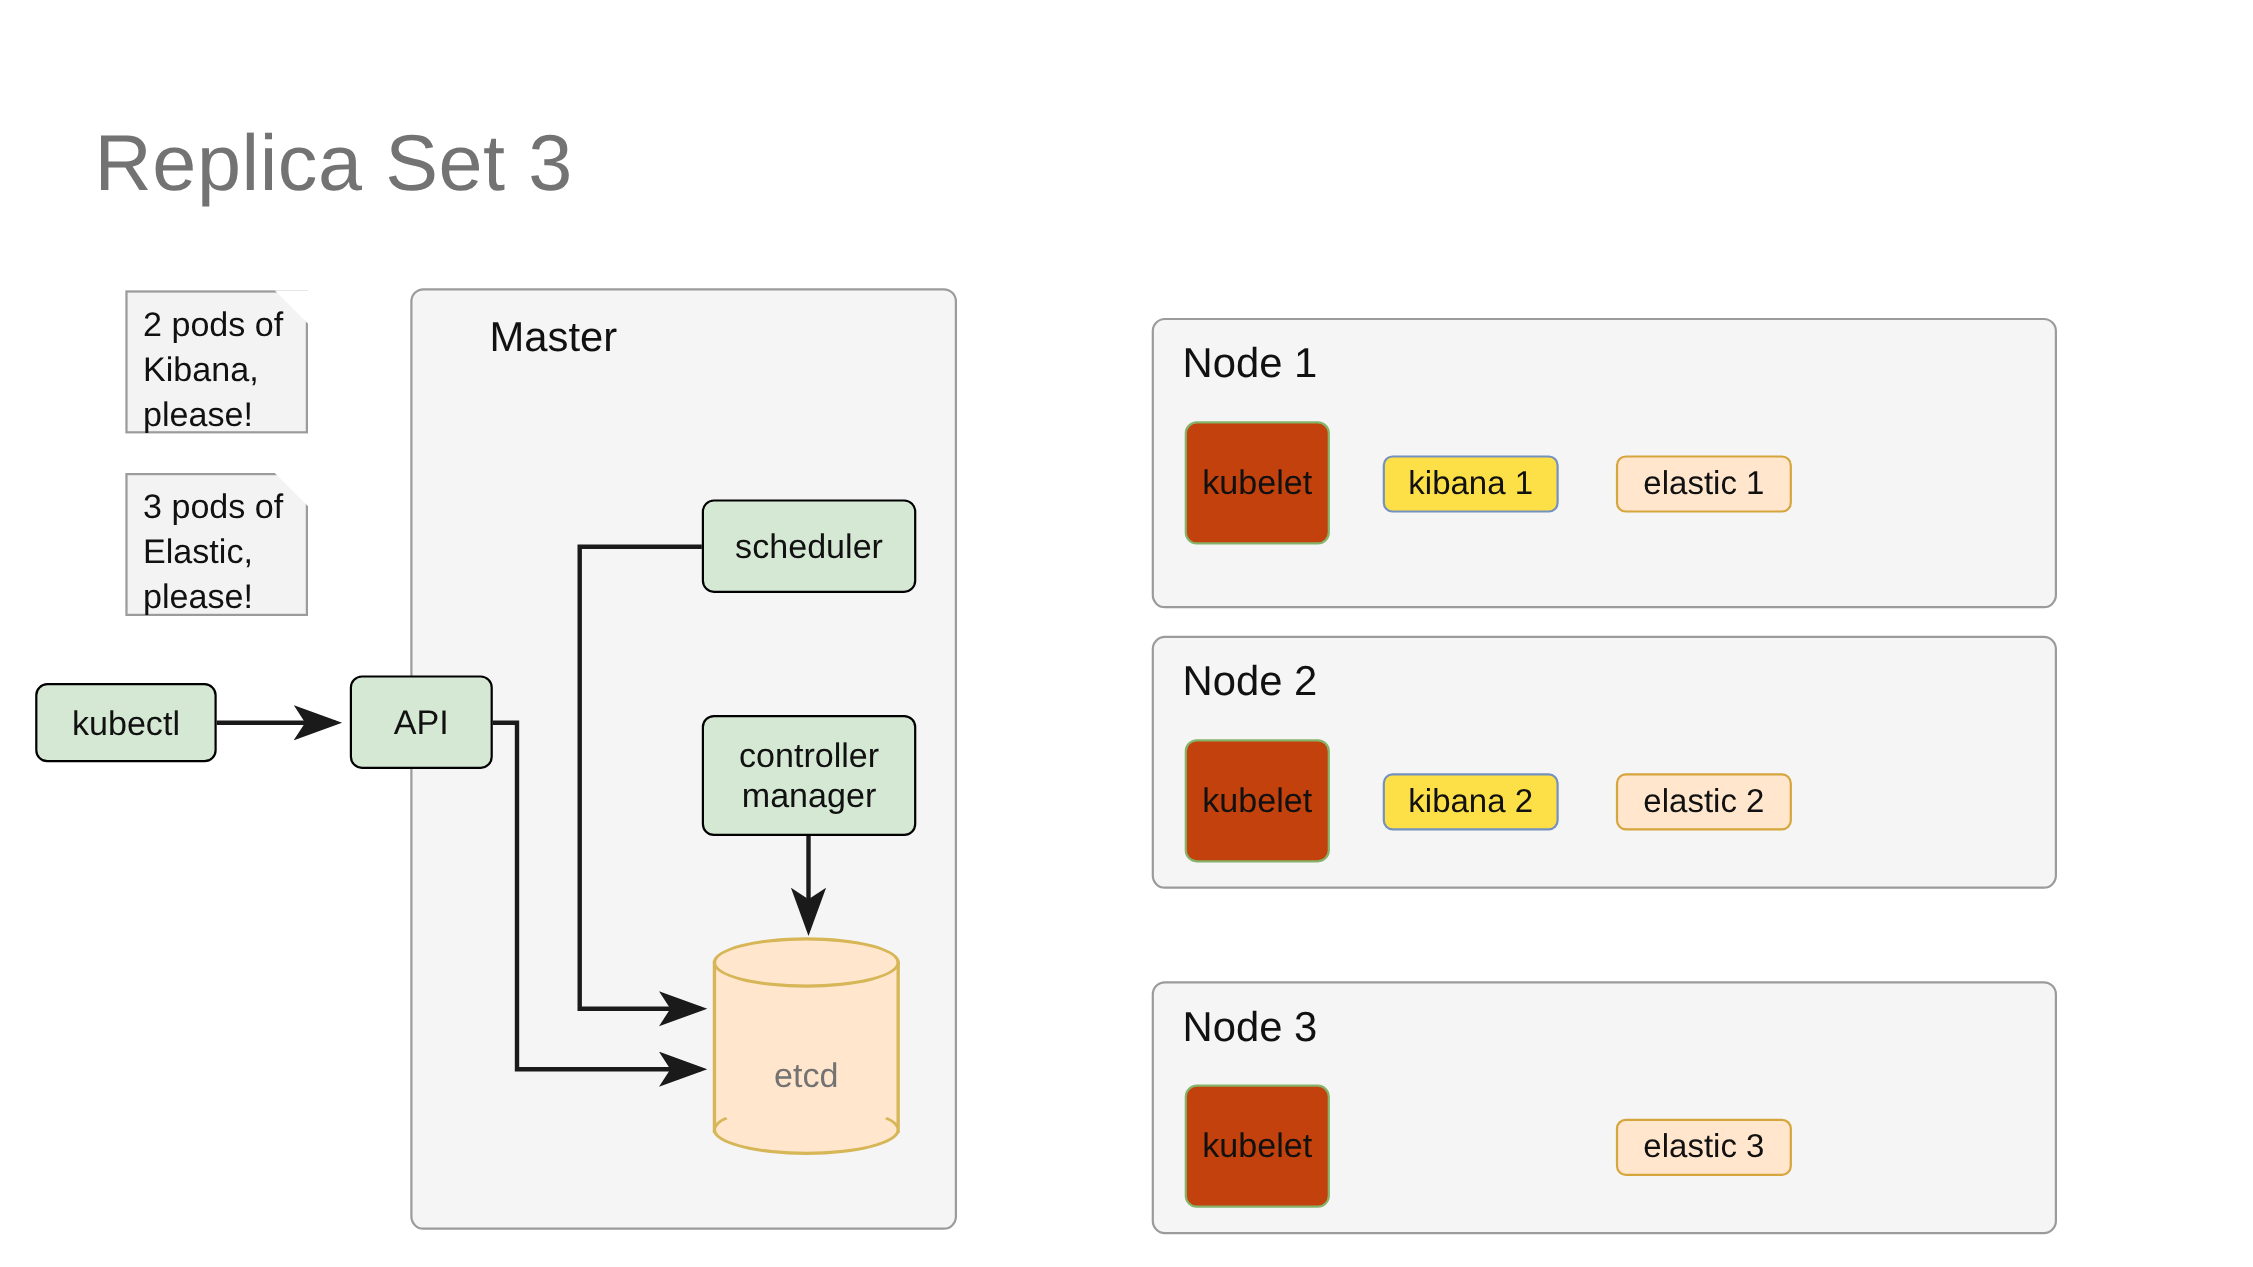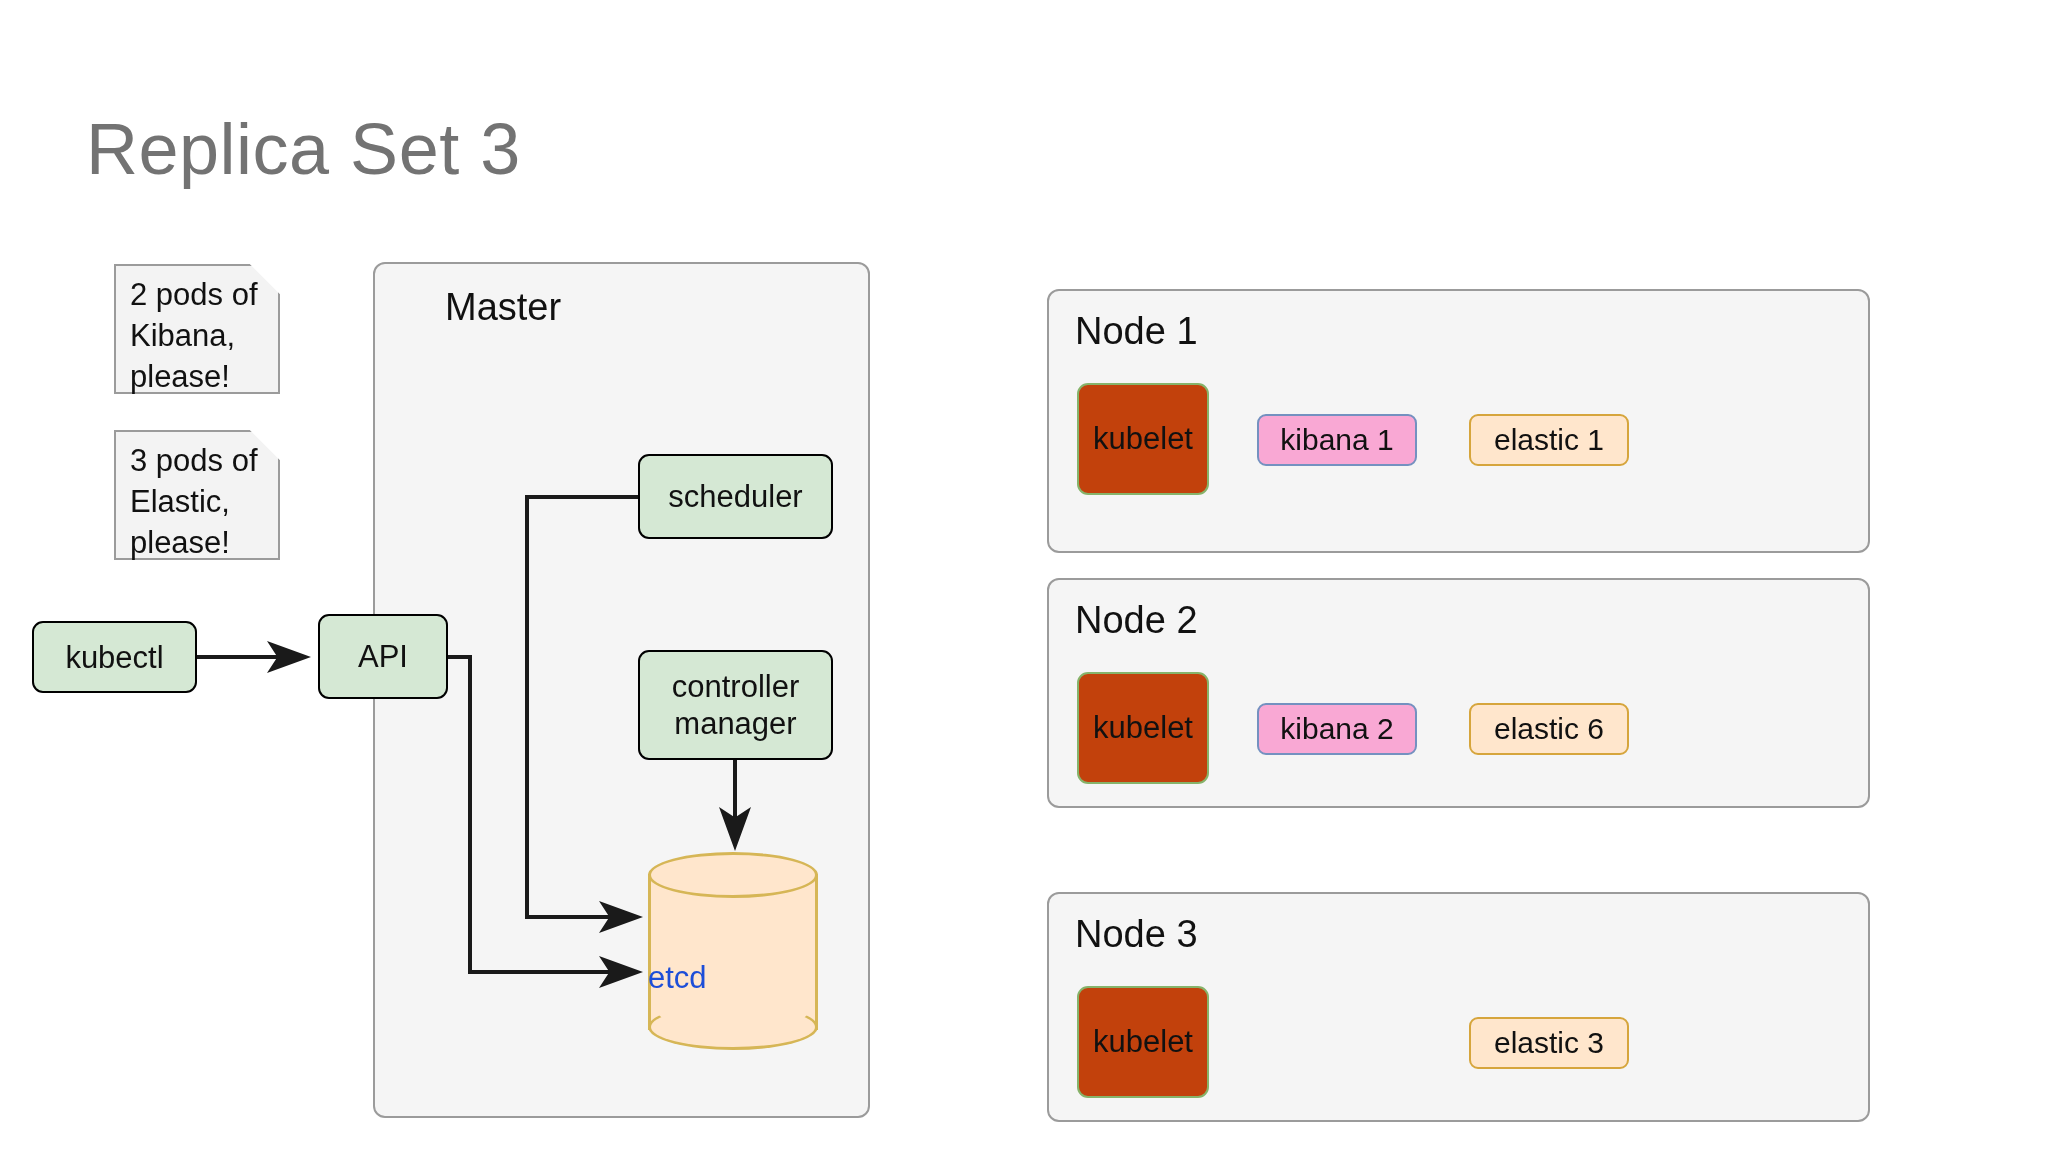--- a/index.html
+++ b/index.html
@@ -52,42 +52,42 @@
   #etcd-cyl .body{position:absolute;left:0;top:22px;width:100%;height:156px;
       box-sizing:border-box;background:#ffe6cc;border-left:3px solid #d6b656;
       border-right:3px solid #d6b656;}
   #etcd-cyl .top{position:absolute;left:0;top:0;width:100%;height:46px;
       box-sizing:border-box;background:#ffe6cc;border:3px solid #d6b656;
       border-radius:50%;}
   #etcd-cyl .bottom{position:absolute;left:0;top:152px;width:100%;height:46px;
       box-sizing:border-box;background:#ffe6cc;border:3px solid #d6b656;
       border-radius:50%;border-top-color:transparent;}
   #etcd-cyl .label{position:absolute;left:0;top:108px;width:100%;
-      font-size:31px;color:#1d4ed8;}
+      text-align:center;font-size:31px;color:#737373;}
 
   
   .svg-layer{position:absolute;left:0;top:0;width:2048px;height:1152px;
              pointer-events:none;}
 
   
   .node-panel{position:absolute;box-sizing:border-box;background:#f5f5f5;
        border:2px solid #9b9b9b;border-radius:12px;left:1047px;width:823px;}
   #node-panel-0{top:265px;height:264px;margin-top:24px;}
   #node-panel-1{top:578px;height:230px;}
   #node-panel-2{top:892px;height:230px;}
   .node-title{position:absolute;left:26px;top:18px;font-size:38px;
               line-height:44px;color:#111;}
   .kubelet{position:absolute;left:28px;top:92px;width:132px;height:112px;
            box-sizing:border-box;border-radius:11px;background:#c2410c;
            border:2px solid #86b36a;display:flex;align-items:center;
            justify-content:center;font-size:31px;color:#111;}
   .pod{position:absolute;top:123px;box-sizing:border-box;border-radius:9px;
        height:52px;display:flex;align-items:center;justify-content:center;
        font-size:30px;color:#111;padding:0 14px;}
-  .pod.kibana{left:208px;width:160px;background:#f9a8d4;border:2px solid #7491c0;}
+  .pod.kibana{left:208px;width:160px;background:#fde047;border:2px solid #7491c0;}
   .pod.elastic{left:420px;width:160px;background:#ffe6cc;border:2px solid #d6a53c;}
 </style>
 </head>
 <body>
 
 <div class="page-title">Replica Set 3</div>
 
 <div class="note" id="note-kibana">
   <span class="fold"></span>
   <span class="note-line">2 pods of</span>
@@ -143,20 +143,20 @@
   <div class="node-title">Node 1</div>
   <div class="kubelet">kubelet</div>
   <div class="pod kibana">kibana 1</div>
   <div class="pod elastic">elastic 1</div>
 </div>
 
 <div class="node-panel" id="node-panel-1">
   <div class="node-title">Node 2</div>
   <div class="kubelet">kubelet</div>
   <div class="pod kibana">kibana 2</div>
-  <div class="pod elastic">elastic 6</div>
+  <div class="pod elastic">elastic 2</div>
 </div>
 
 <div class="node-panel" id="node-panel-2">
   <div class="node-title">Node 3</div>
   <div class="kubelet">kubelet</div>
   <div class="pod elastic">elastic 3</div>
 </div>
 
 </body></html>

